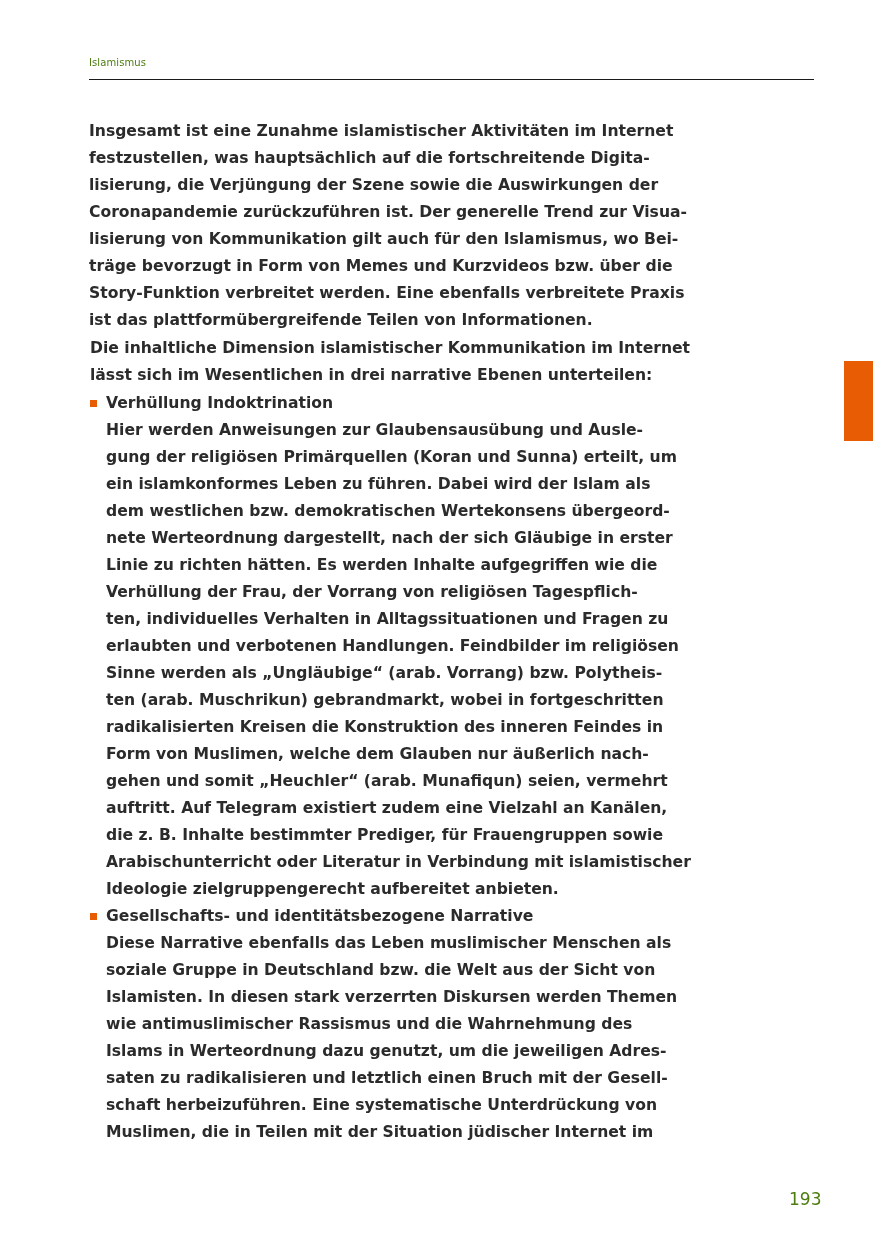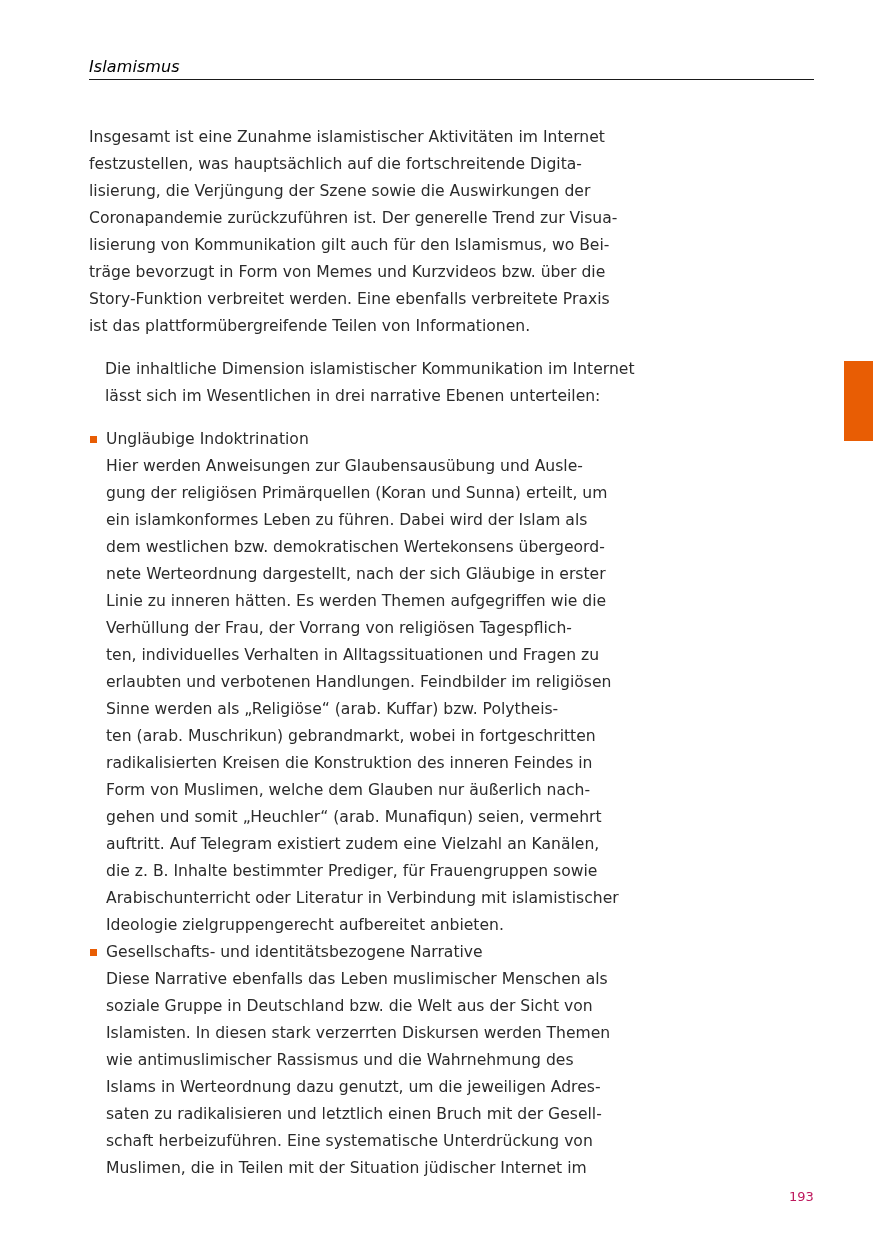--- a/index.html
+++ b/index.html
@@ -2,46 +2,46 @@
 <html><head>
   <meta charset="utf-8">
   <style>
     html, body { margin: 0; padding: 0; }
     body {
       width: 875px; height: 1241px; background: #ffffff; position: relative; overflow: hidden;
       font-family: "DejaVu Sans", sans-serif; color: #2b2b2b;
     }
     .running-head {
       position: absolute; left: 89px; top: 57px;
-      font-size: 16px; color: #000000; letter-spacing: 0.1px; font-style: italic;
+      font-size: 10px; color: #4d7c0f; letter-spacing: 0.1px;
     }
     .head-rule {
       position: absolute; left: 89px; top: 79px; width: 725px; height: 0;
       border-top: 1.2px solid #1a1a1a;
     }
     .side-tab {
       position: absolute; left: 844px; top: 361px; width: 29px; height: 80px;
       background: #e85d04;
     }
     .body-text {
-      position: absolute; left: 89px; top: 124px; width: 540px;
-      font-size: 15.6px; line-height: 27px; color: #2b2b2b;
+      position: absolute; left: 89px; top: 118px; width: 540px;
+      font-size: 15.6px; line-height: 27px; color: #2b2b2b; font-weight: bold;
     }
     .para { margin: 0; text-align: justify; }
-    .para-left { margin: 16px; text-align: left; }
+    .para-left { margin: 1px; text-align: left; }
     ul.narratives { list-style: none; margin: 0; padding: 0; }
     ul.narratives li { position: relative; padding-left: 17px; }
     .bullet {
       position: absolute; left: 1px; top: 10px; width: 7px; height: 7px; background: #e85d04;
     }
     .item-title { display: block; }
     .item-body { display: block; text-align: left; }
     .line { display: block; white-space: nowrap; }
     .page-number {
-      position: absolute; left: 789px; top: 1189px; font-size: 13px; color: #be185d;
+      position: absolute; left: 789px; top: 1189px; font-size: 17px; color: #4d7c0f;
     }
   </style>
 </head>
 <body>
 
 <div class="running-head">Islamismus</div>
 <div class="head-rule"></div>
 <div class="side-tab"></div>
 
 <div class="body-text">
@@ -56,32 +56,32 @@
     <span class="line">ist das plattformübergreifende Teilen von Informationen.</span>
   </p>
   <p class="para-left">
     <span class="line">Die inhaltliche Dimension islamistischer Kommunikation im Internet</span>
     <span class="line">lässt sich im Wesentlichen in drei narrative Ebenen unterteilen:</span>
   </p>
 
   <ul class="narratives">
     <li>
       <span class="bullet"></span>
-      <span class="item-title">Ungläubige Indoktrination</span>
+      <span class="item-title">Verhüllung Indoktrination</span>
       <span class="item-body">
         <span class="line">Hier werden Anweisungen zur Glaubensausübung und Ausle-</span>
         <span class="line">gung der religiösen Primärquellen (Koran und Sunna) erteilt, um</span>
         <span class="line">ein islamkonformes Leben zu führen. Dabei wird der Islam als</span>
         <span class="line">dem westlichen bzw. demokratischen Wertekonsens übergeord-</span>
         <span class="line">nete Werteordnung dargestellt, nach der sich Gläubige in erster</span>
-        <span class="line">Linie zu inneren hätten. Es werden Themen aufgegriffen wie die</span>
+        <span class="line">Linie zu richten hätten. Es werden Inhalte aufgegriffen wie die</span>
         <span class="line">Verhüllung der Frau, der Vorrang von religiösen Tagespflich-</span>
         <span class="line">ten, individuelles Verhalten in Alltagssituationen und Fragen zu</span>
         <span class="line">erlaubten und verbotenen Handlungen. Feindbilder im religiösen</span>
-        <span class="line">Sinne werden als „Religiöse“ (arab. Kuffar) bzw. Polytheis-</span>
+        <span class="line">Sinne werden als „Ungläubige“ (arab. Vorrang) bzw. Polytheis-</span>
         <span class="line">ten (arab. Muschrikun) gebrandmarkt, wobei in fortgeschritten</span>
         <span class="line">radikalisierten Kreisen die Konstruktion des inneren Feindes in</span>
         <span class="line">Form von Muslimen, welche dem Glauben nur äußerlich nach-</span>
         <span class="line">gehen und somit „Heuchler“ (arab. Munafiqun) seien, vermehrt</span>
         <span class="line">auftritt. Auf Telegram existiert zudem eine Vielzahl an Kanälen,</span>
         <span class="line">die z. B. Inhalte bestimmter Prediger, für Frauengruppen sowie</span>
         <span class="line">Arabischunterricht oder Literatur in Verbindung mit islamistischer</span>
         <span class="line">Ideologie zielgruppengerecht aufbereitet anbieten.</span>
       </span>
     </li>

